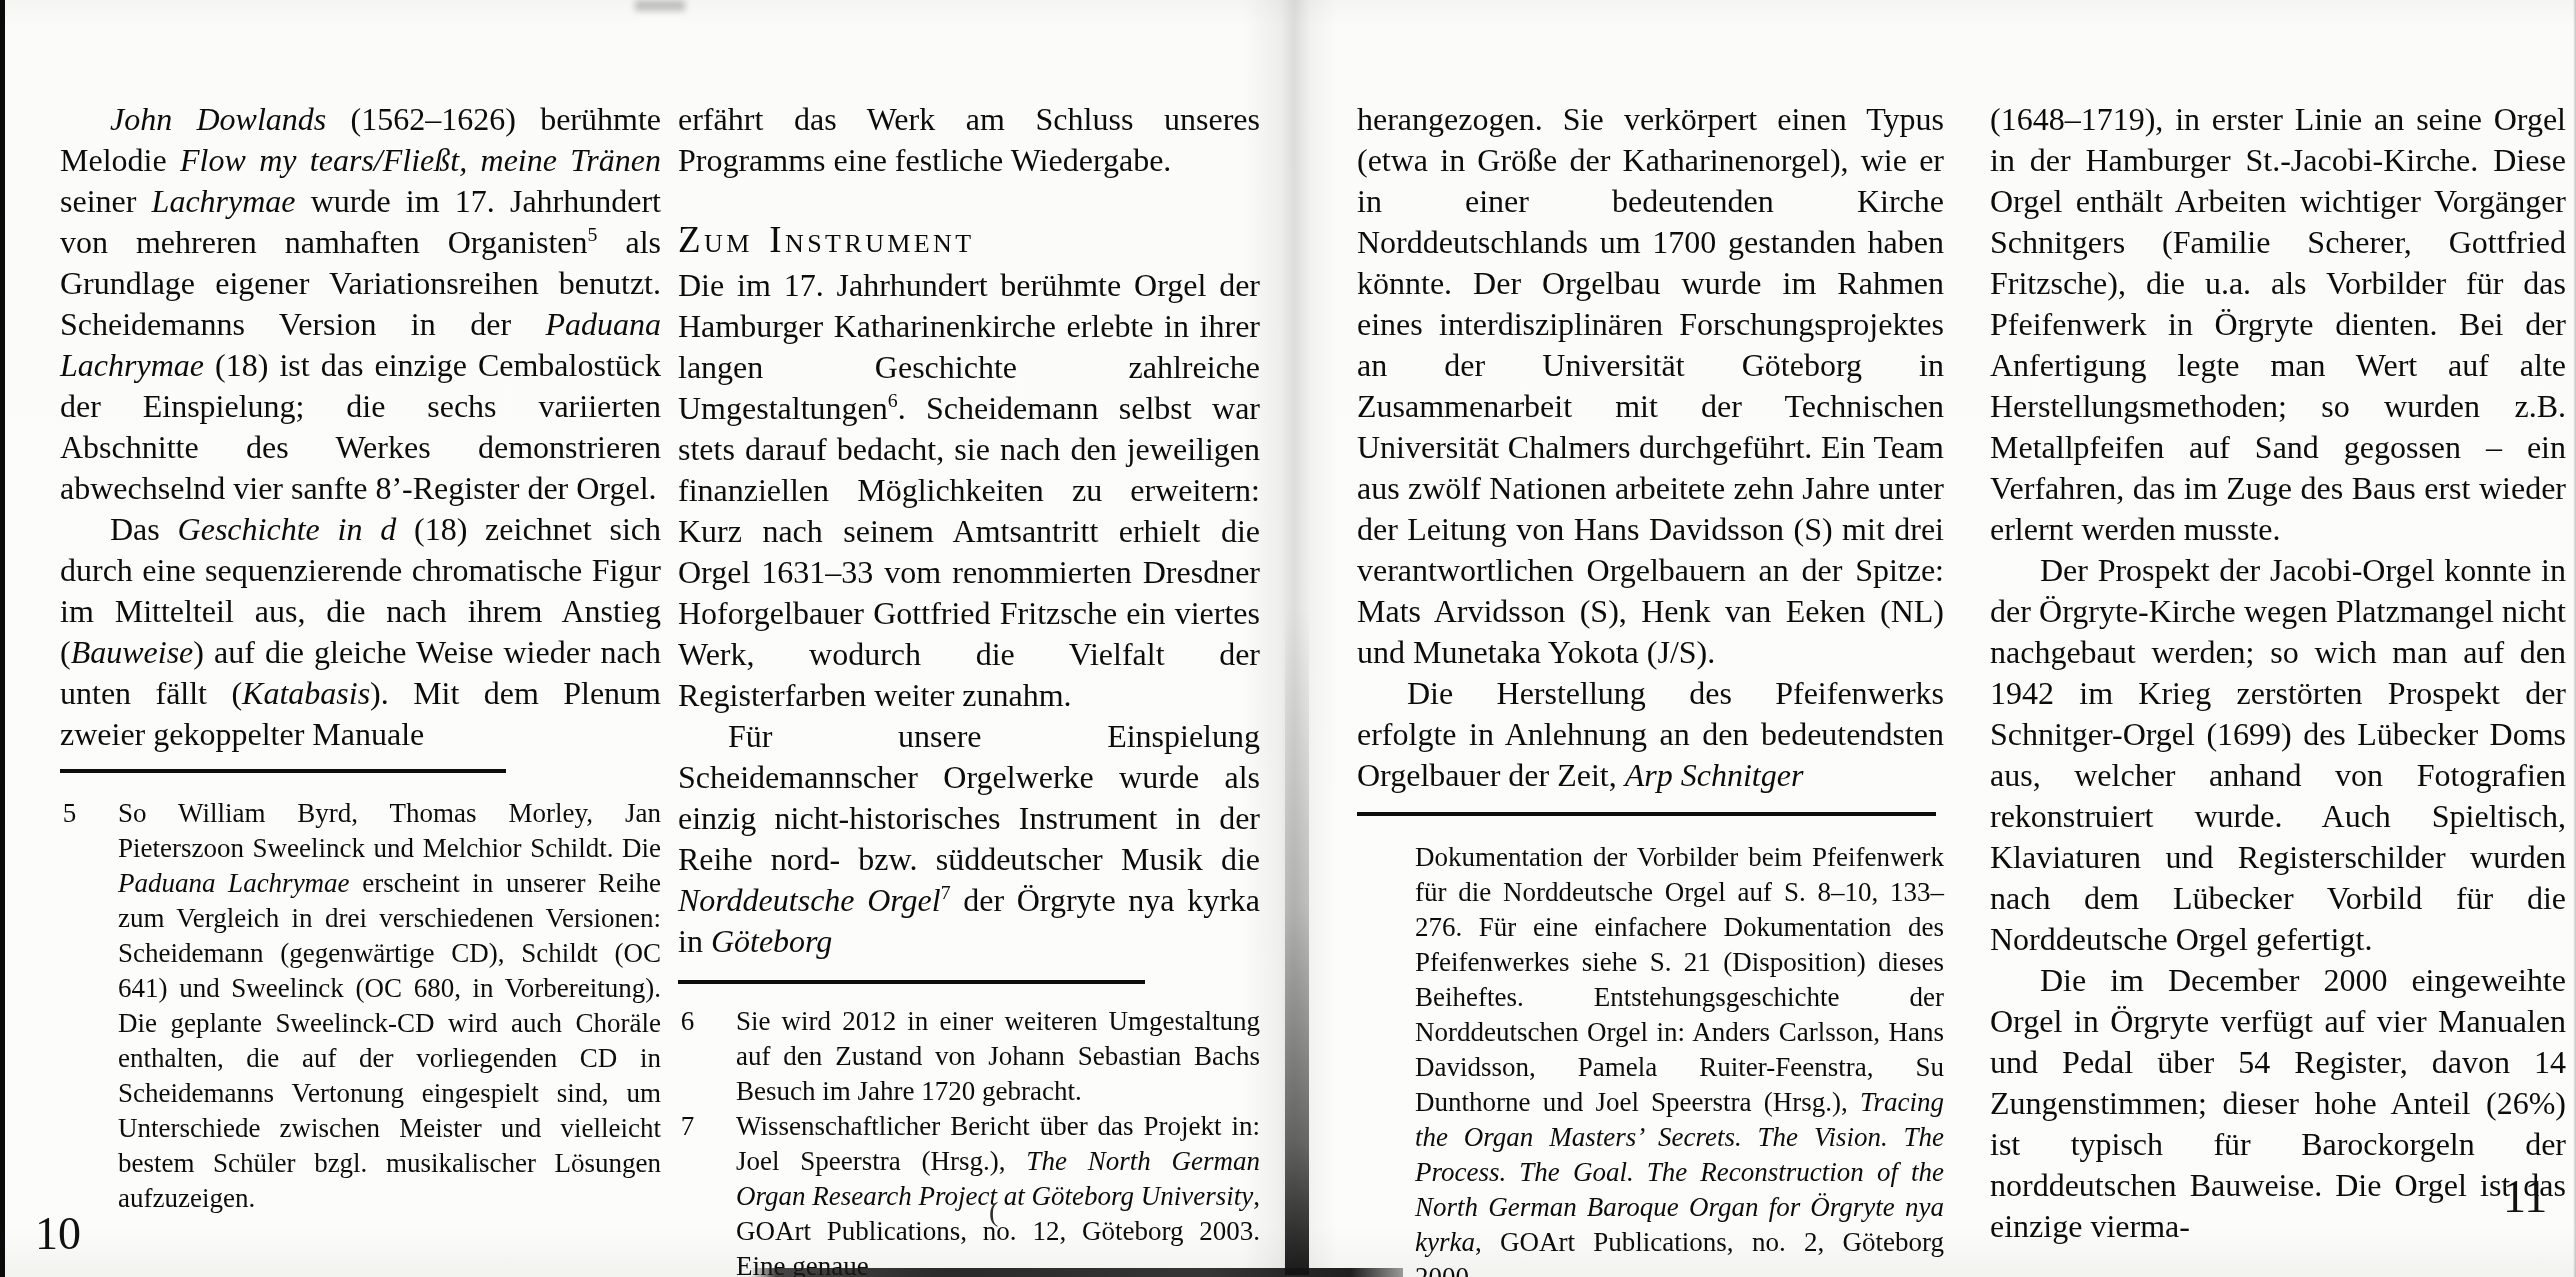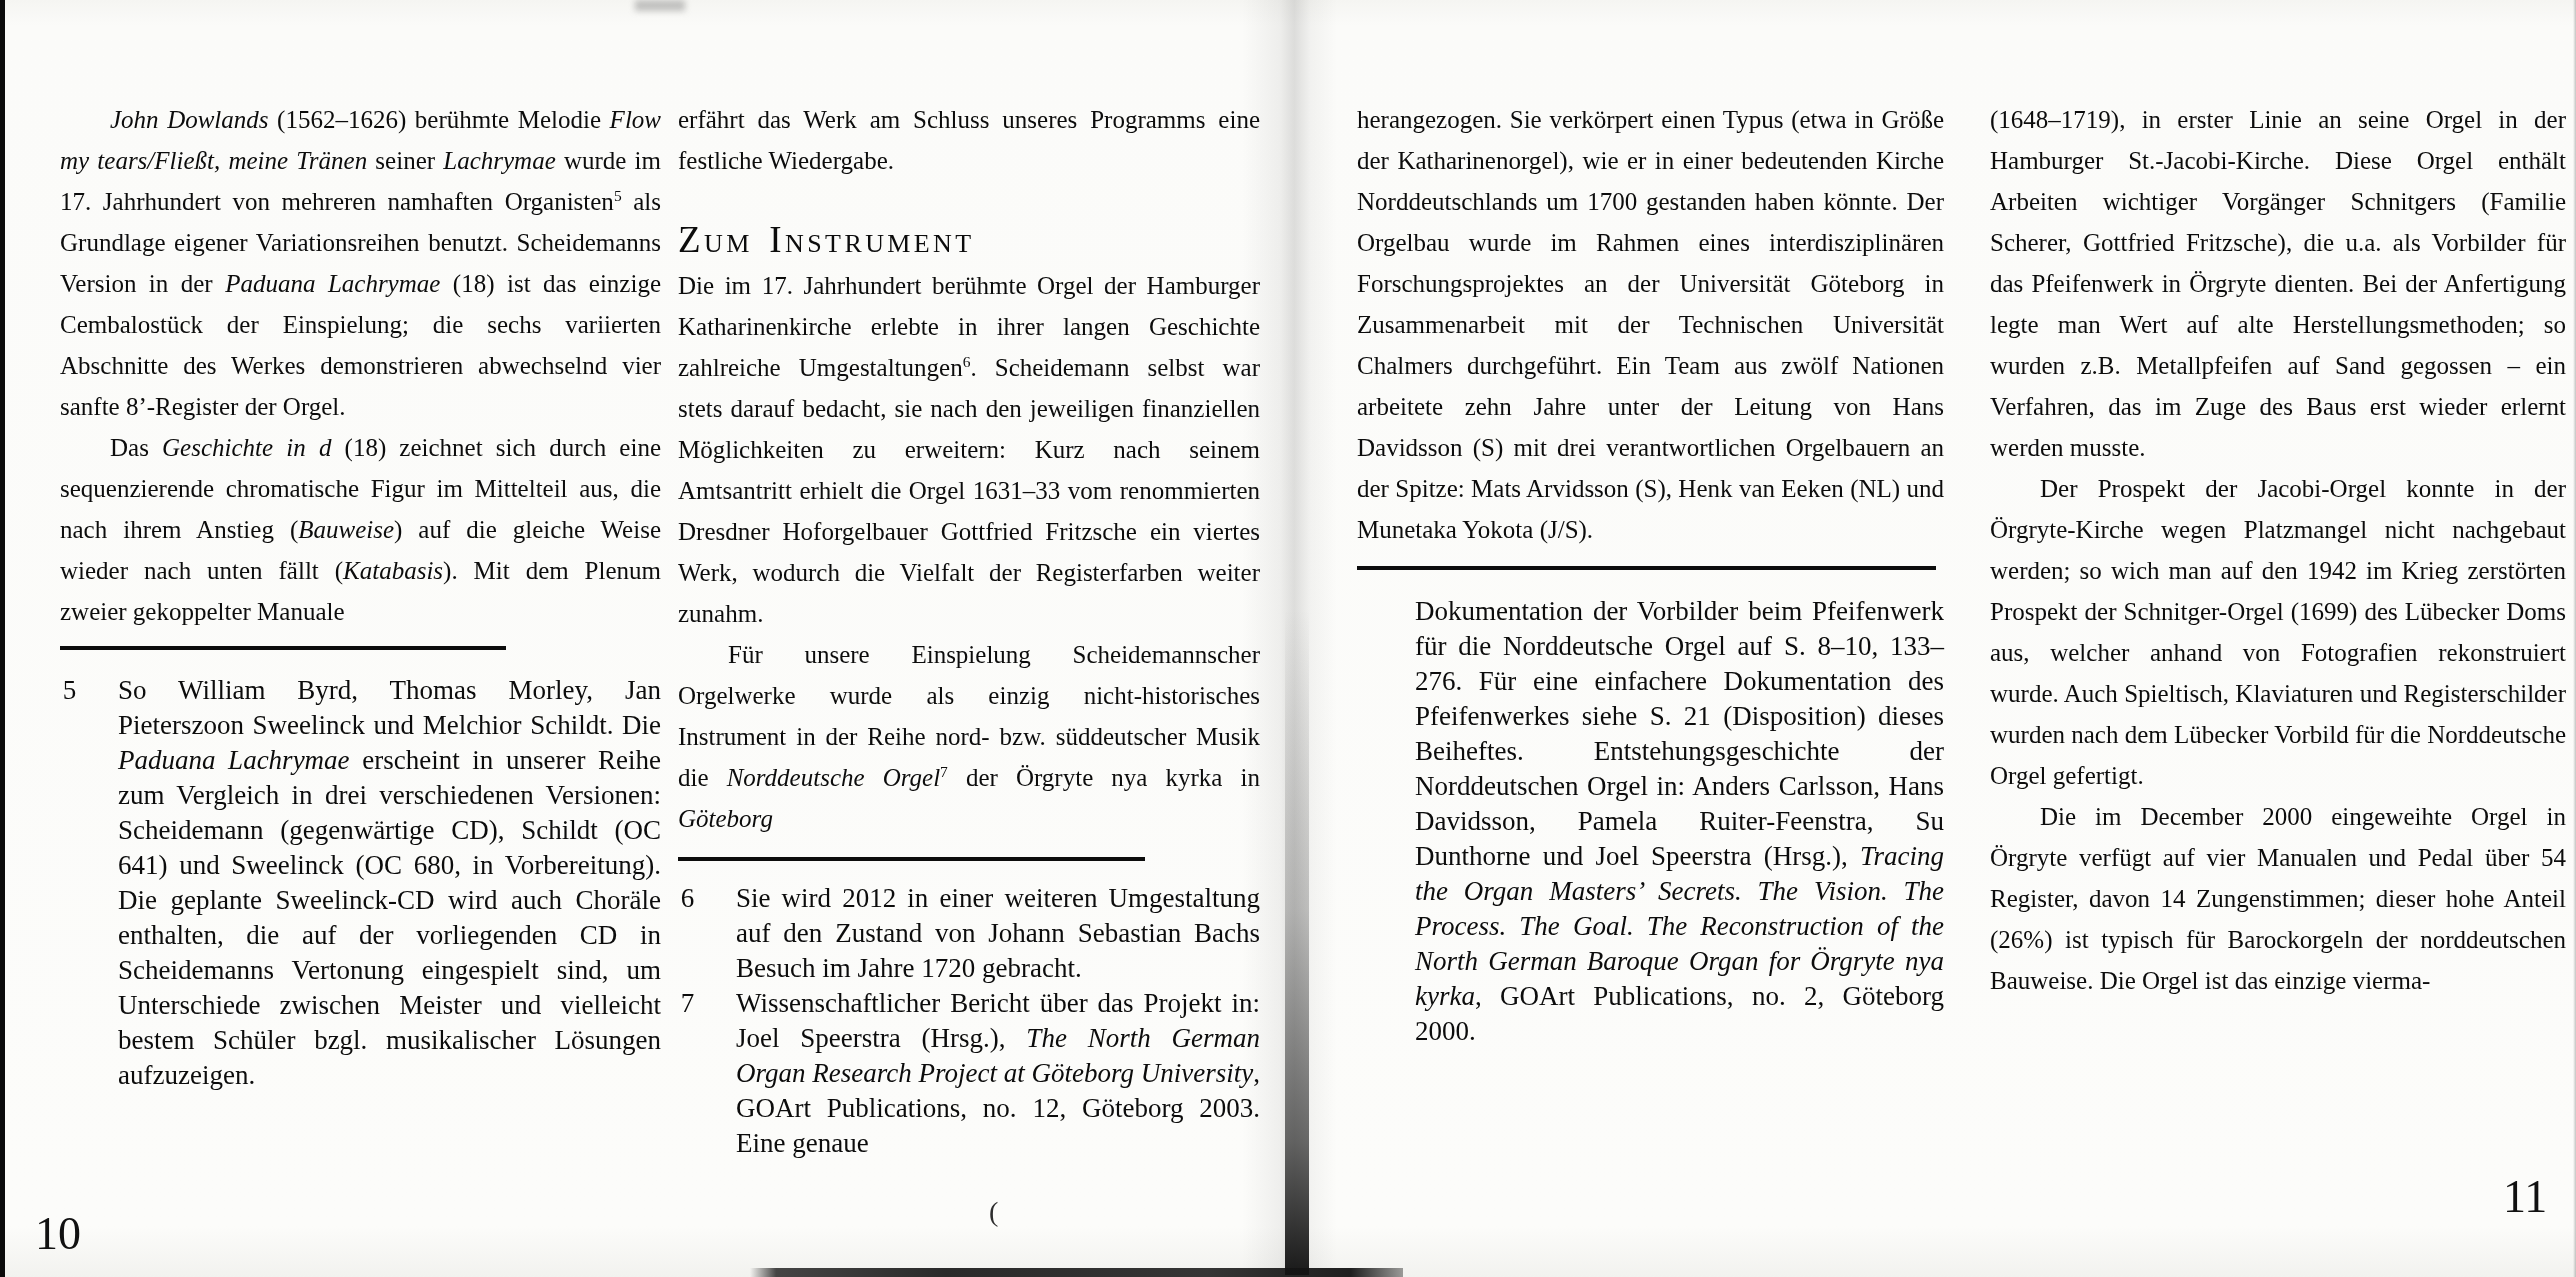--- a/index.html
+++ b/index.html
@@ -53,21 +53,21 @@
 
   
   .col { position: absolute; top: 99px; }
   .col-1 { left: 60px;   width: 601px; }
   .col-2 { left: 678px; width: 582px; }
   .col-3 { left: 1357px; width: 587px; }
   .col-4 { left: 1970px; width: 576px; margin-left: 20px; }
 
   .col p.body-para {
     margin: 0;
-    font-size: 25px;
+    font-size: 32px;
     line-height: 41px;
     text-align: justify;
     hyphens: auto;
   }
   .col p.body-para.indent { text-indent: 50px; }
   .col p.body-para i { font-style: italic; }
 
   .section-heading {
     font-size: 37px;
     line-height: 42px;
@@ -122,20 +122,21 @@
         <hr class="fn-rule" style="width: 467px; margin-top: 17.6px;">
         <div class="fn" style="margin-top: 20px;"><span class="fn-num">6</span><span>Sie wird 2012 in einer weiteren Umgestaltung auf den Zustand von Johann Sebastian Bachs Besuch im Jahre 1720 gebracht.</span></div>
         <div class="fn"><span class="fn-num">7</span><span>Wissenschaftlicher Bericht über das Projekt in: Joel Speerstra (Hrsg.), </span><i>The North German Organ Research Project at Göteborg University</i><span>, GOArt Publications, no. 12, Göteborg 2003. Eine genaue</span></div>
       </div>
     <div class="page-number left">10</div>
   </div>
 
   <div class="page">
     <div class="col col-3">
         <p class="body-para"><span>herangezogen. Sie verkörpert einen Typus (etwa in Größe der Katharinenorgel), wie er in einer bedeutenden Kirche Norddeutschlands um 1700 gestanden haben könnte. Der Orgelbau wurde im Rahmen eines interdisziplinären Forschungsprojektes an der Universität Göteborg in Zusammenarbeit mit der Technischen Universität Chalmers durchgeführt. Ein Team aus zwölf Nationen arbeitete zehn Jahre unter der Leitung von Hans Davidsson (S) mit drei verantwortlichen Orgelbauern an der Spitze: Mats Arvidsson (S), Henk van Eeken (NL) und Munetaka Yokota (J/S).</span></p>
+        <p class="body-para indent"><span>Die Herstellung des Pfeifenwerks erfolgte in Anlehnung an den bedeutendsten Orgelbauer der Zeit, </span><i>Arp Schnitger</i></p>
         <hr class="fn-rule" style="width: 579px; margin-top: 16px;">
         <div class="fn" style="margin-top: 24px;"><span>Dokumentation der Vorbilder beim Pfeifenwerk für die Norddeutsche Orgel auf S. 8–10, 133–276. Für eine einfachere Dokumentation des Pfeifenwerkes siehe S. 21 (Disposition) dieses Beiheftes. Entstehungsgeschichte der Norddeutschen Orgel in: Anders Carlsson, Hans Davidsson, Pamela Ruiter-Feenstra, Su Dunthorne und Joel Speerstra (Hrsg.), </span><i>Tracing the Organ Masters’ Secrets. The Vision. The Process. The Goal. The Reconstruction of the North German Baroque Organ for Örgryte nya kyrka</i><span>, GOArt Publications, no. 2, Göteborg 2000.</span></div>
       </div>
     <div class="col col-4">
         <p class="body-para"><span>(1648–1719), in erster Linie an seine Orgel in der Hamburger St.-Jacobi-Kirche. Diese Orgel enthält Arbeiten wichtiger Vorgänger Schnitgers (Familie Scherer, Gottfried Fritzsche), die u.a. als Vorbilder für das Pfeifenwerk in Örgryte dienten. Bei der Anfertigung legte man Wert auf alte Herstellungsmethoden; so wurden z.B. Metallpfeifen auf Sand gegossen – ein Verfahren, das im Zuge des Baus erst wieder erlernt werden musste.</span></p>
         <p class="body-para indent"><span>Der Prospekt der Jacobi-Orgel konnte in der Örgryte-Kirche wegen Platzmangel nicht nachgebaut werden; so wich man auf den 1942 im Krieg zerstörten Prospekt der Schnitger-Orgel (1699) des Lübecker Doms aus, welcher anhand von Fotografien rekonstruiert wurde. Auch Spieltisch, Klaviaturen und Registerschilder wurden nach dem Lübecker Vorbild für die Norddeutsche Orgel gefertigt.</span></p>
         <p class="body-para indent"><span>Die im December 2000 eingeweihte Orgel in Örgryte verfügt auf vier Manualen und Pedal über 54 Register, davon 14 Zungenstimmen; dieser hohe Anteil (26%) ist typisch für Barockorgeln der norddeutschen Bauweise. Die Orgel ist das einzige vierma-</span></p>
       </div>
     <div class="page-number right">11</div>
   </div>

